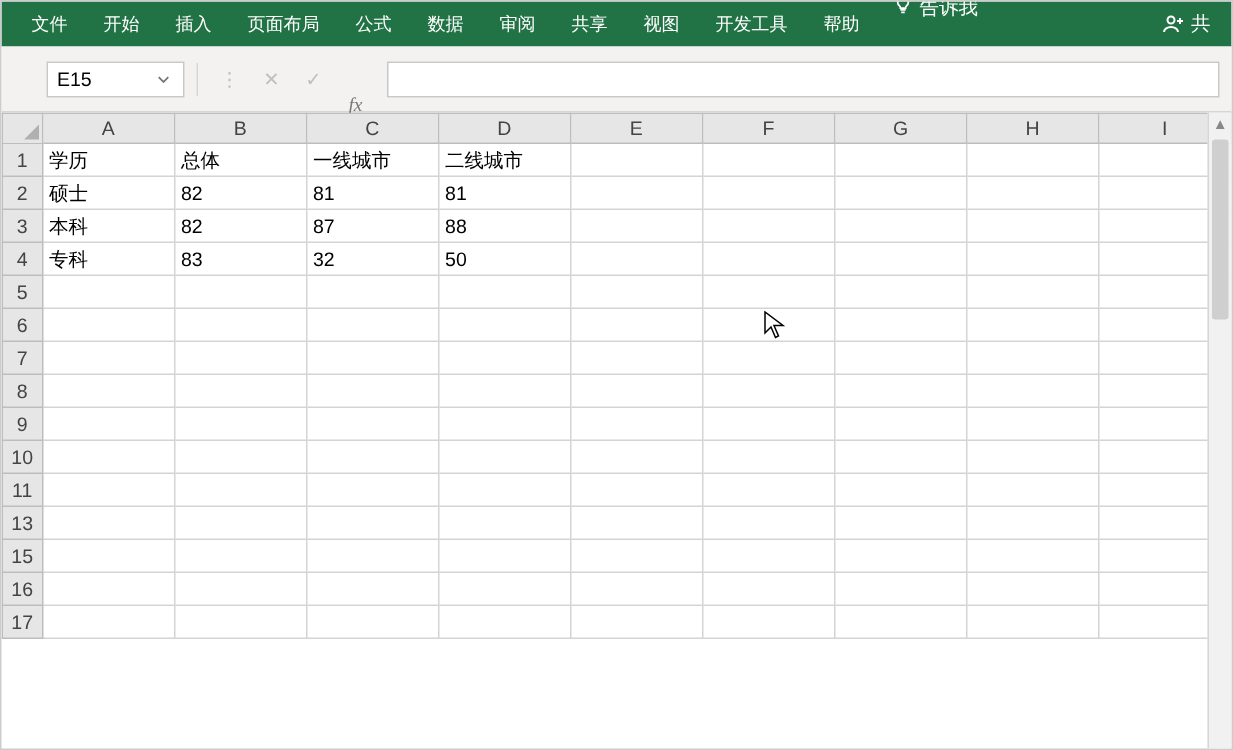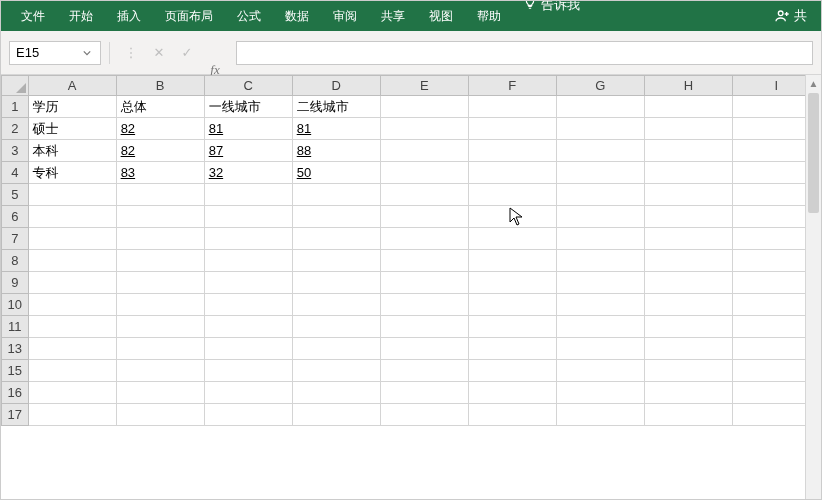--- a/index.html
+++ b/index.html
@@ -63,20 +63,21 @@
   .namebox {
     width: 92px;
     height: 24px;
     background: #fff;
     border: 1px solid #c8c8c8;
     display: flex;
     align-items: center;
     padding: 0 6px;
     font-size: 13px;
     position: relative;
+    margin-left: 22px;
   }
   .namebox-dd {
     margin-left: auto;
     width: 14px;
     height: 100%;
     display: flex;
     align-items: center;
     justify-content: center;
     color: #666;
   }
@@ -163,21 +164,21 @@
   .corner::after {
     content: "";
     position: absolute;
     right: 2px;
     bottom: 2px;
     width: 0; height: 0;
     border-style: solid;
     border-width: 0 0 10px 10px;
     border-color: transparent transparent #b0b0b0 transparent;
   }
-  .num { text-align: right; text-decoration: underline; }
+  .num { text-align: right; }
 
   
   .vscroll {
     position: absolute;
     top: 74px;
     right: 0;
     bottom: 0;
     width: 16px;
     background: #f1f1f1;
     border-left: 1px solid #d6d6d6;
@@ -212,20 +213,21 @@
 <div class="menubar">
   <div class="menu-item">文件</div>
   <div class="menu-item">开始</div>
   <div class="menu-item">插入</div>
   <div class="menu-item">页面布局</div>
   <div class="menu-item">公式</div>
   <div class="menu-item">数据</div>
   <div class="menu-item">审阅</div>
   <div class="menu-item">共享</div>
   <div class="menu-item">视图</div>
+  <div class="menu-item">开发工具</div>
   <div class="menu-item">帮助</div>
   <div class="menu-tell">
     <span class="bulb-icon">
       <svg width="14" height="14" viewBox="0 0 24 24" fill="none" stroke="#fff" stroke-width="2">
           <path d="M9 18h6M10 21h4M12 3a6 6 0 0 0-4 10.5c.7.7 1 1.6 1 2.5h6c0-.9.3-1.8 1-2.5A6 6 0 0 0 12 3z"></path>
         </svg>
     </span>
     <span>告诉我</span>
   </div>
   <div class="menu-spacer"></div>

